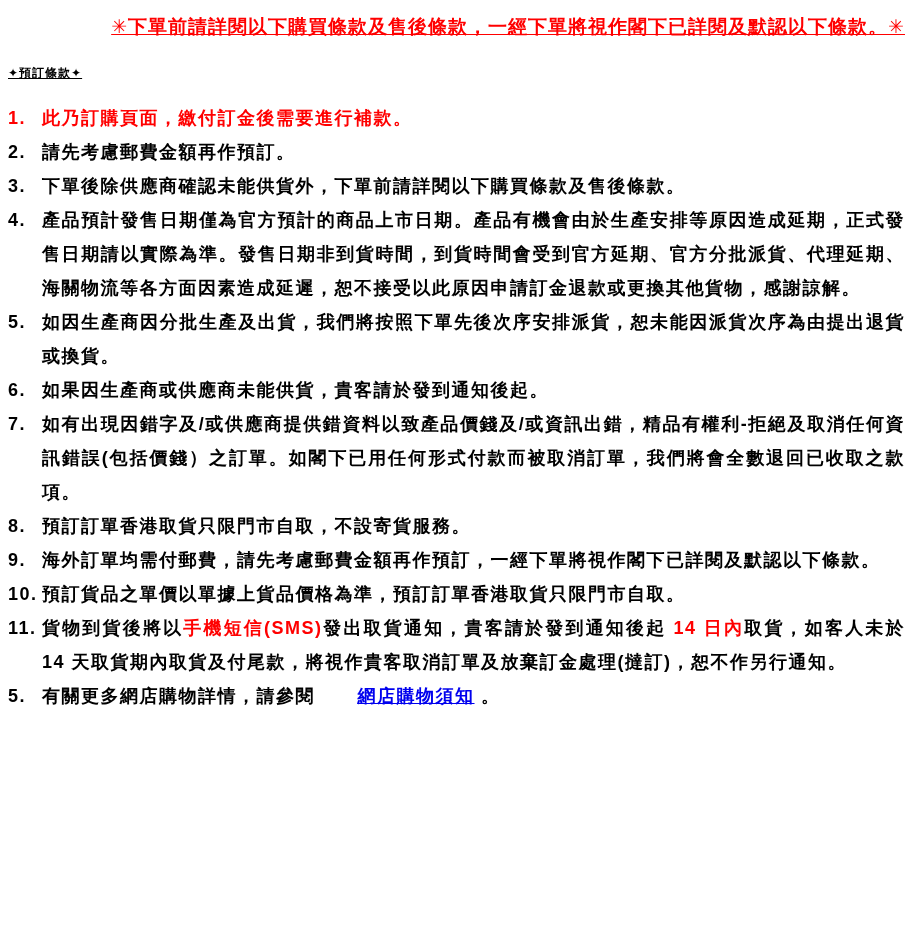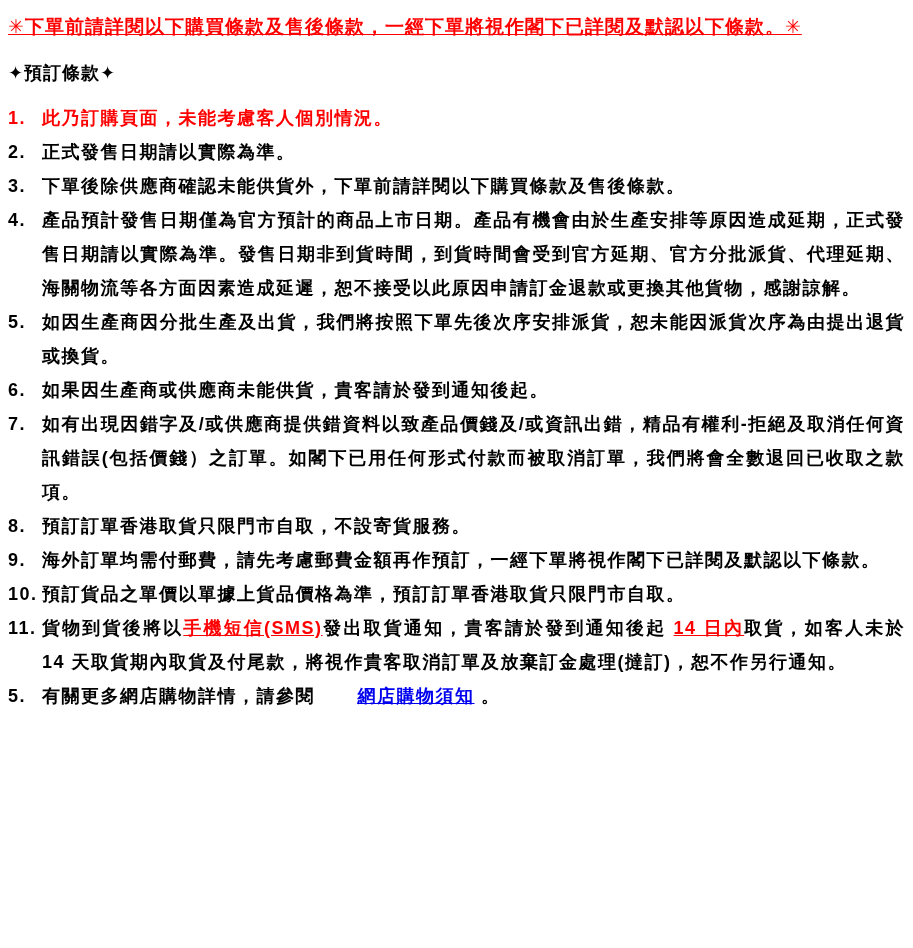--- a/index.html
+++ b/index.html
@@ -12,68 +12,70 @@
     color: #000000;
     padding: 12px 8px 10px 8px;
   }
   .notice {
     color: var(--red, #ff0000);
     font-size: 19px;
     line-height: 30px;
     letter-spacing: 1px;
     text-decoration: underline;
     margin-bottom: 17px;
+    text-align: right;
   }
   .section-title {
-    font-size: 18px;
+    font-size: 12px;
     line-height: 28px;
     letter-spacing: 1px;
+    text-decoration: underline;
     display: inline-block;
     margin-bottom: 14px;
   }
   .terms-list { width: 100%; }
   .term-item {
     display: flex;
     align-items: flex-start;
     font-size: 18px;
     line-height: 34px;
     letter-spacing: 1.5px;
   }
   .term-num {
     flex: 0 0 34px;
     width: 34px;
   }
   .term-text {
     flex: 1 1 auto;
     text-align: justify;
   }
   .red { color: var(--red, #ff0000); }
-  .underline { text-decoration: underline; }
+  .underline { }
   a.doc-link {
     color: var(--link, #0000ee);
     cursor: pointer;
     padding-left: 36px;
   }
 </style>
 </head>
 <body>
 
 <div class="page">
   <p class="notice">✳下單前請詳閱以下購買條款及售後條款，一經下單將視作閣下已詳閱及默認以下條款。✳</p>
 
   <h2 class="section-title">✦預訂條款✦</h2>
 
   <div class="terms-list" id="terms-list">
       <div class="term-item">
         <span class="term-num red">1.</span>
-        <div class="term-text"><span class="red">此乃訂購頁面，未能考慮客人個別情況。</span></div>
+        <div class="term-text"><span class="red">此乃訂購頁面，繳付訂金後需要進行補款。</span></div>
       </div>
       <div class="term-item">
         <span class="term-num">2.</span>
-        <div class="term-text"><span>正式發售日期請以實際為準。</span></div>
+        <div class="term-text"><span>請先考慮郵費金額再作預訂。</span></div>
       </div>
       <div class="term-item">
         <span class="term-num">3.</span>
         <div class="term-text"><span>下單後除供應商確認未能供貨外，下單前請詳閱以下購買條款及售後條款。</span></div>
       </div>
       <div class="term-item">
         <span class="term-num">4.</span>
         <div class="term-text"><span>產品預計發售日期僅為官方預計的商品上市日期。產品有機會由於生產安排等原因造成延期，正式發售日期請以實際為準。發售日期非到貨時間，到貨時間會受到官方延期、官方分批派貨、代理延期、海關物流等各方面因素造成延遲，恕不接受以此原因申請訂金退款或更換其他貨物，感謝諒解。</span></div>
       </div>
       <div class="term-item">

